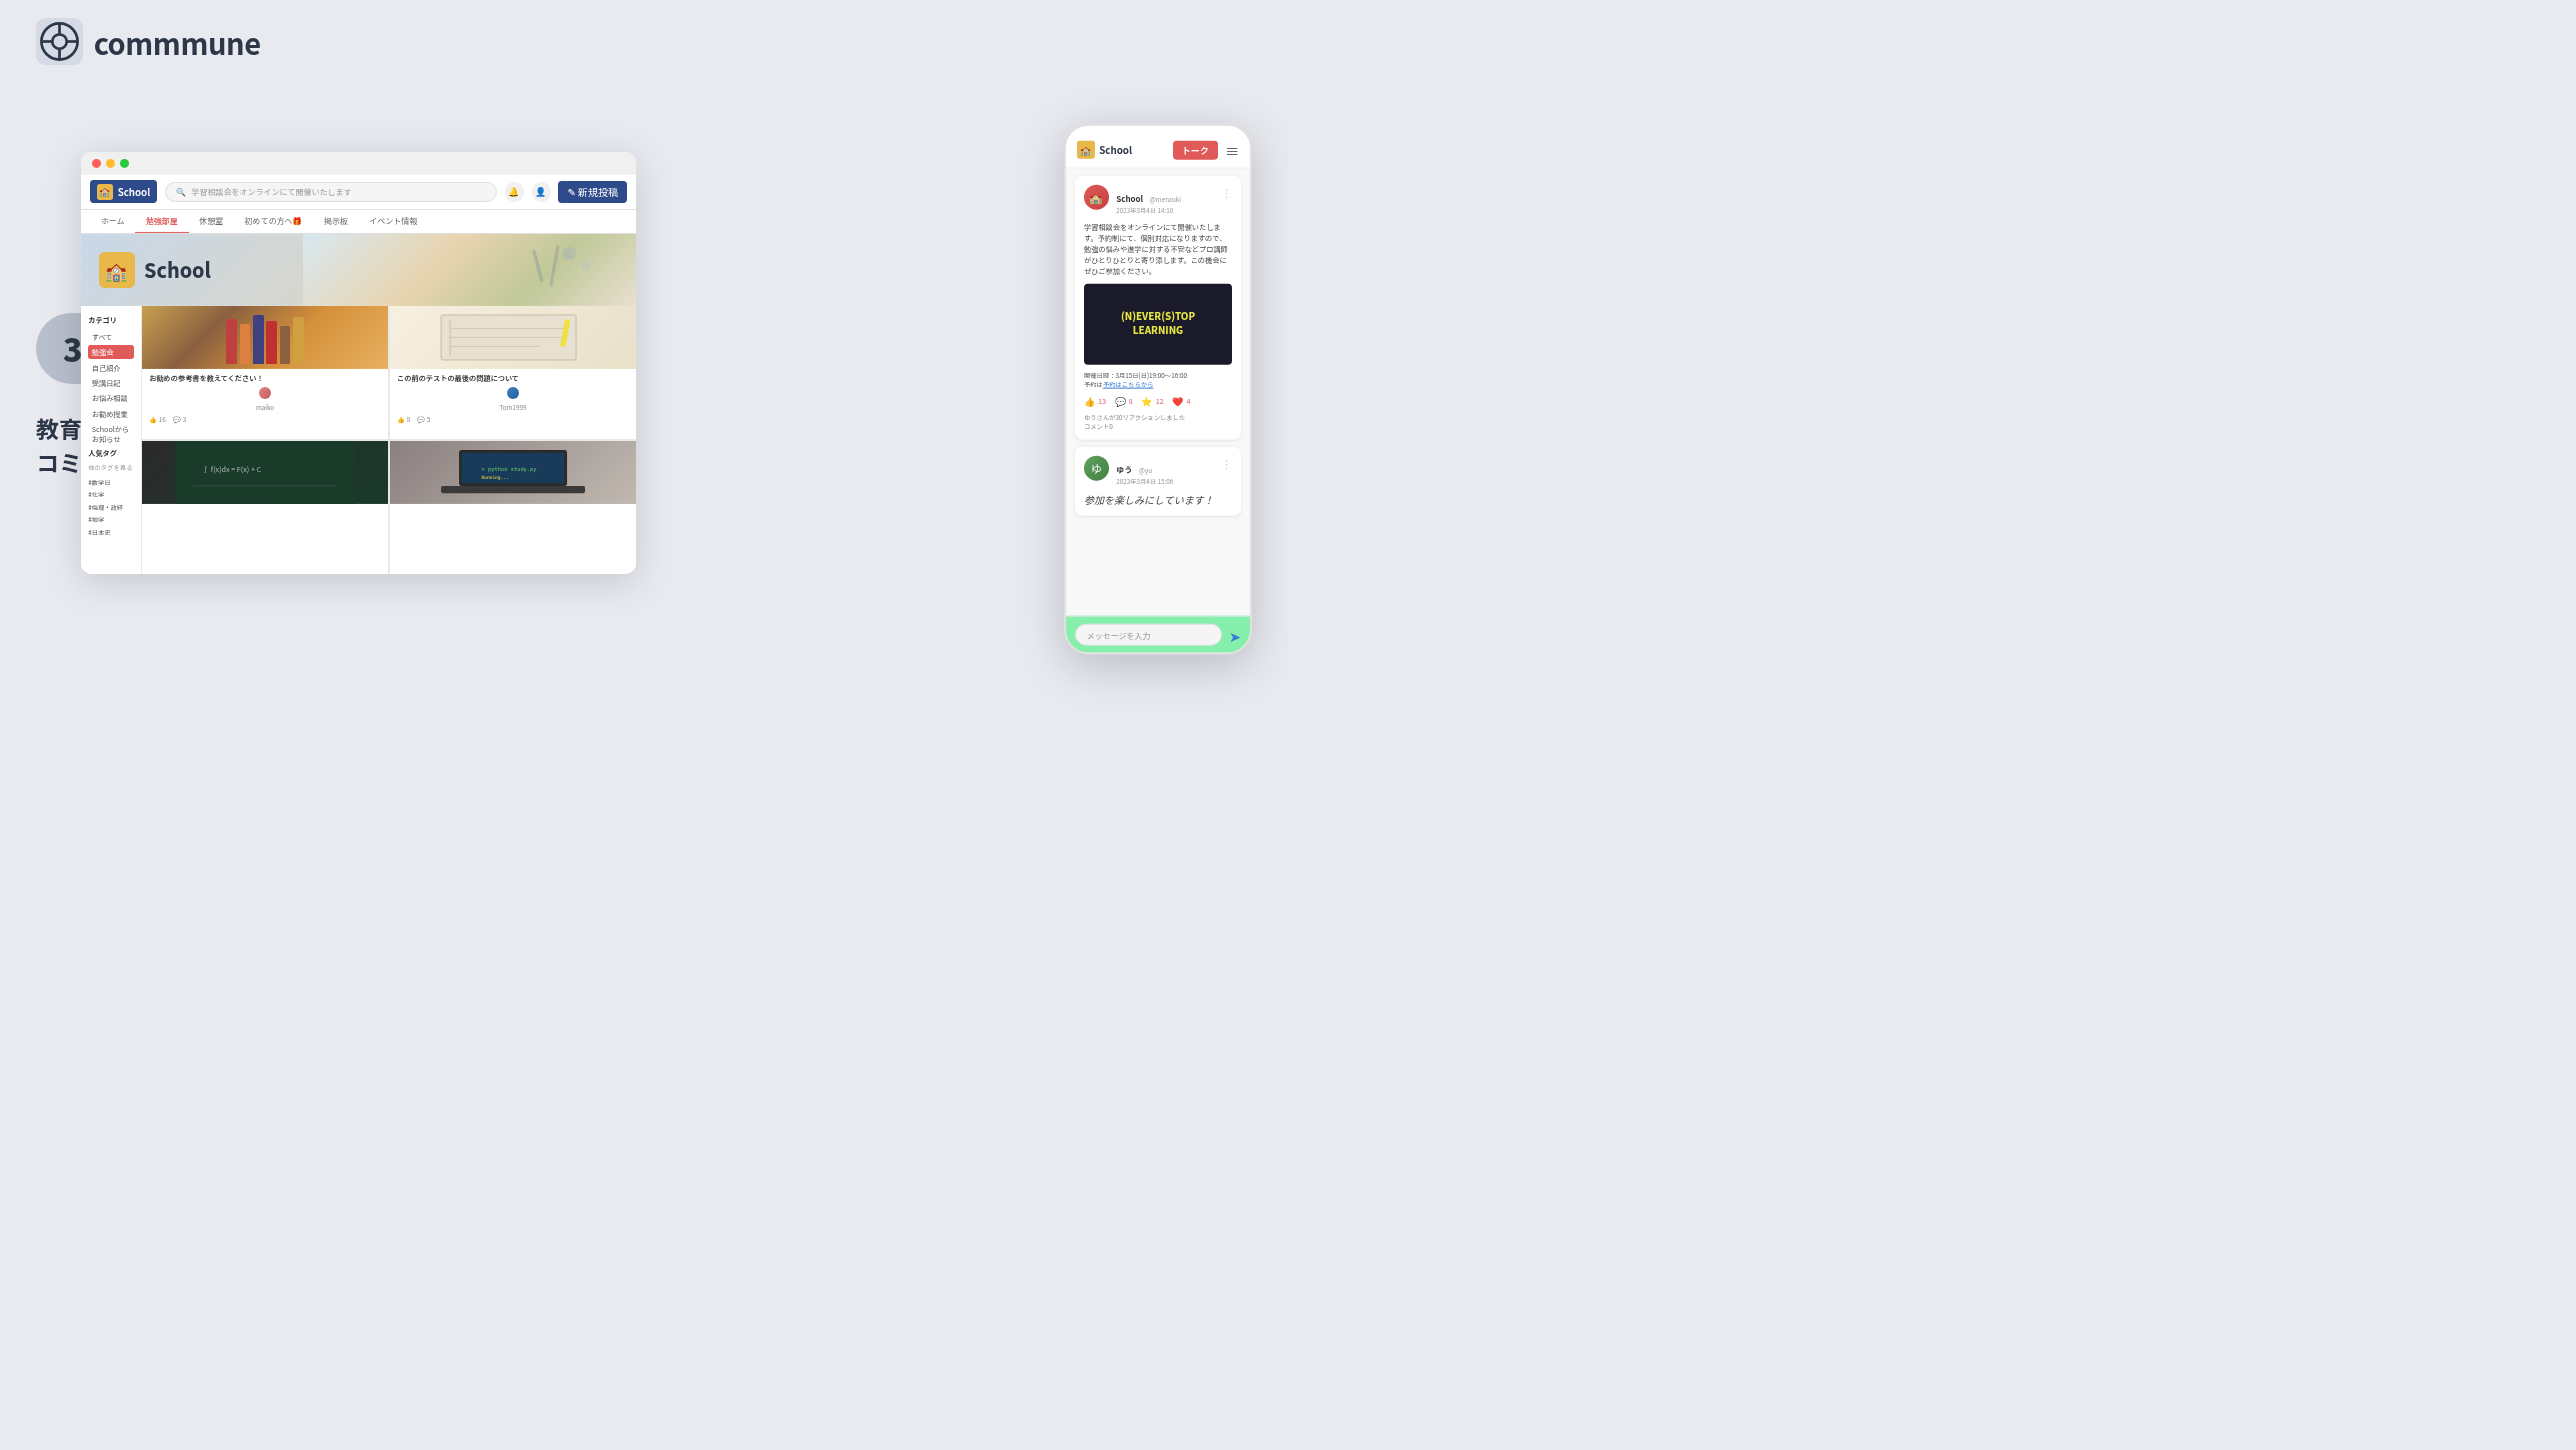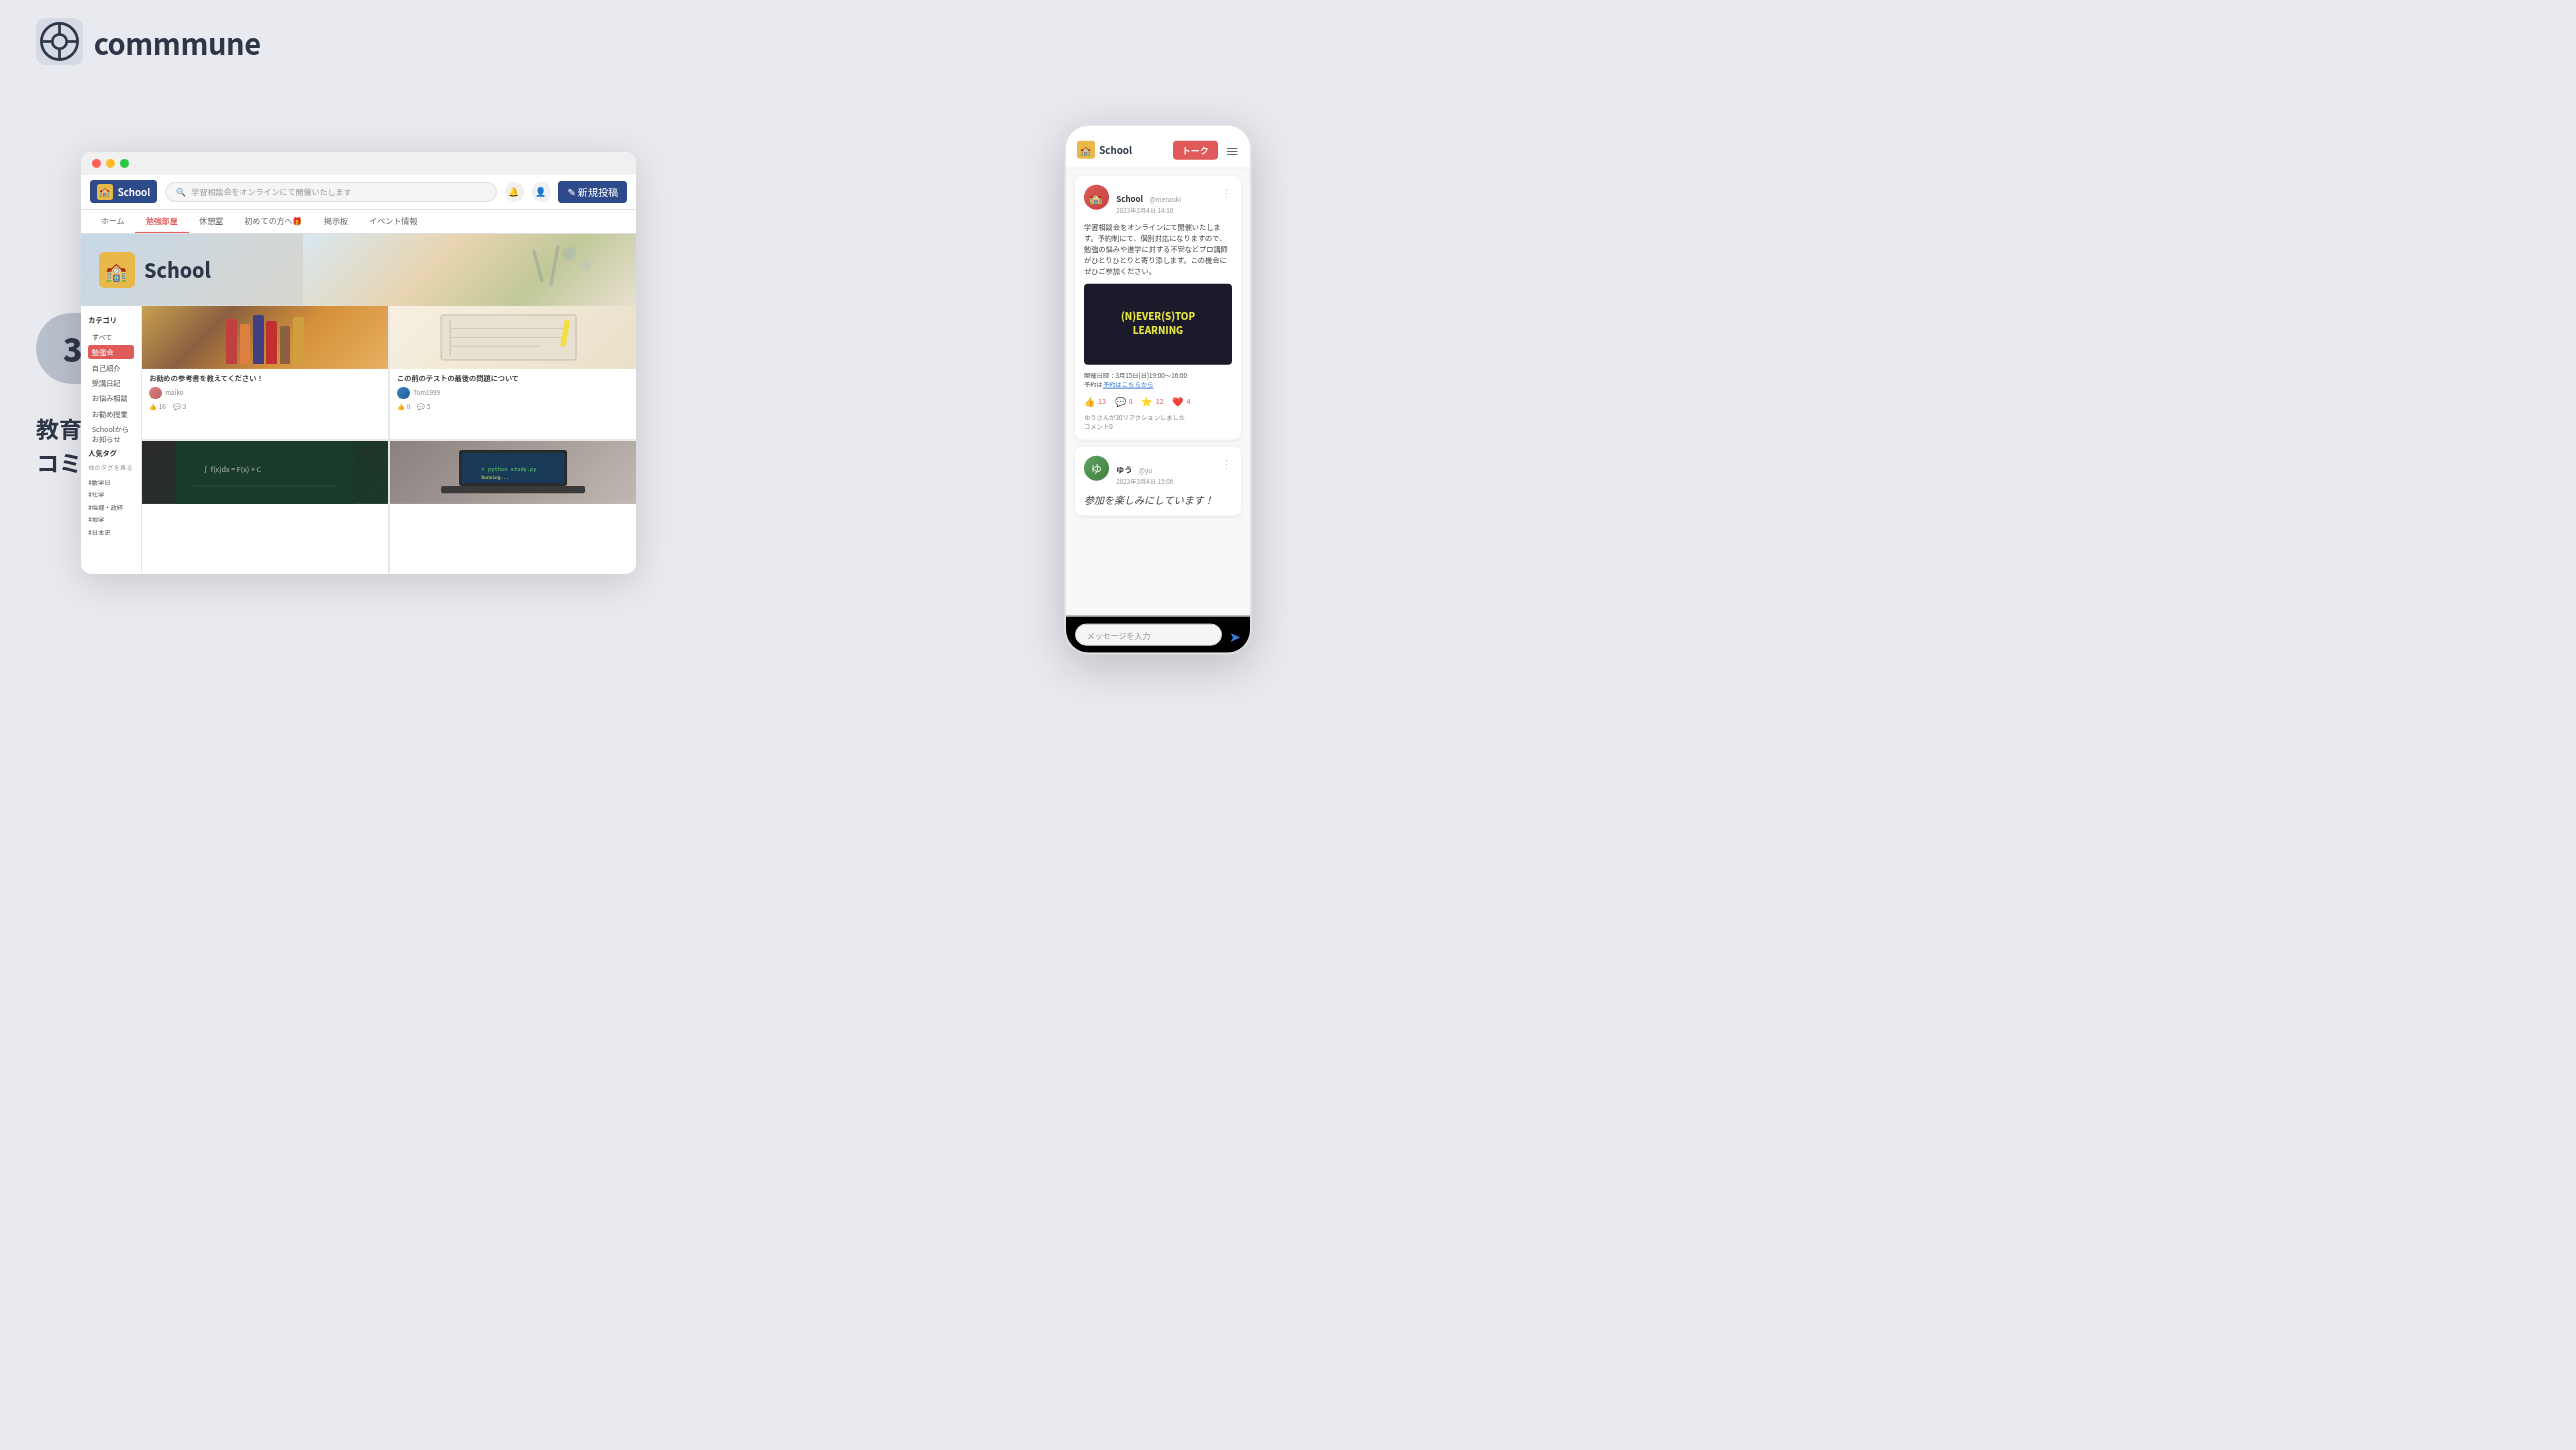--- a/index.html
+++ b/index.html
@@ -374,20 +374,21 @@
       font-weight: 600;
       color: #333;
       margin-bottom: 3.6px;
     }
 
     .post-user {
       display: flex;
       align-items: center;
       gap: 3.6px;
       margin-bottom: 2.7px;
+      flex-direction: column;
     }
 
     .post-avatar {
       width: 12.5px;
       height: 12.5px;
       border-radius: 50%;
       background: #ddd;
     }
 
     .post-username {
@@ -623,21 +624,21 @@
       color: #fff;
     }
 
     .mobile-post2-body {
       font-size: 10px;
       color: #444;
       font-style: italic;
     }
 
     .mobile-input-bar {
-      background: #000000;
+      background: #86efac;
       border-top: 0.9px solid #e8e8e8;
       padding: 7.2px 9px;
       display: flex;
       align-items: center;
       gap: 7.2px;
       justify-content: space-between;
     }
 
     .mobile-input-field {
       flex: 1;

